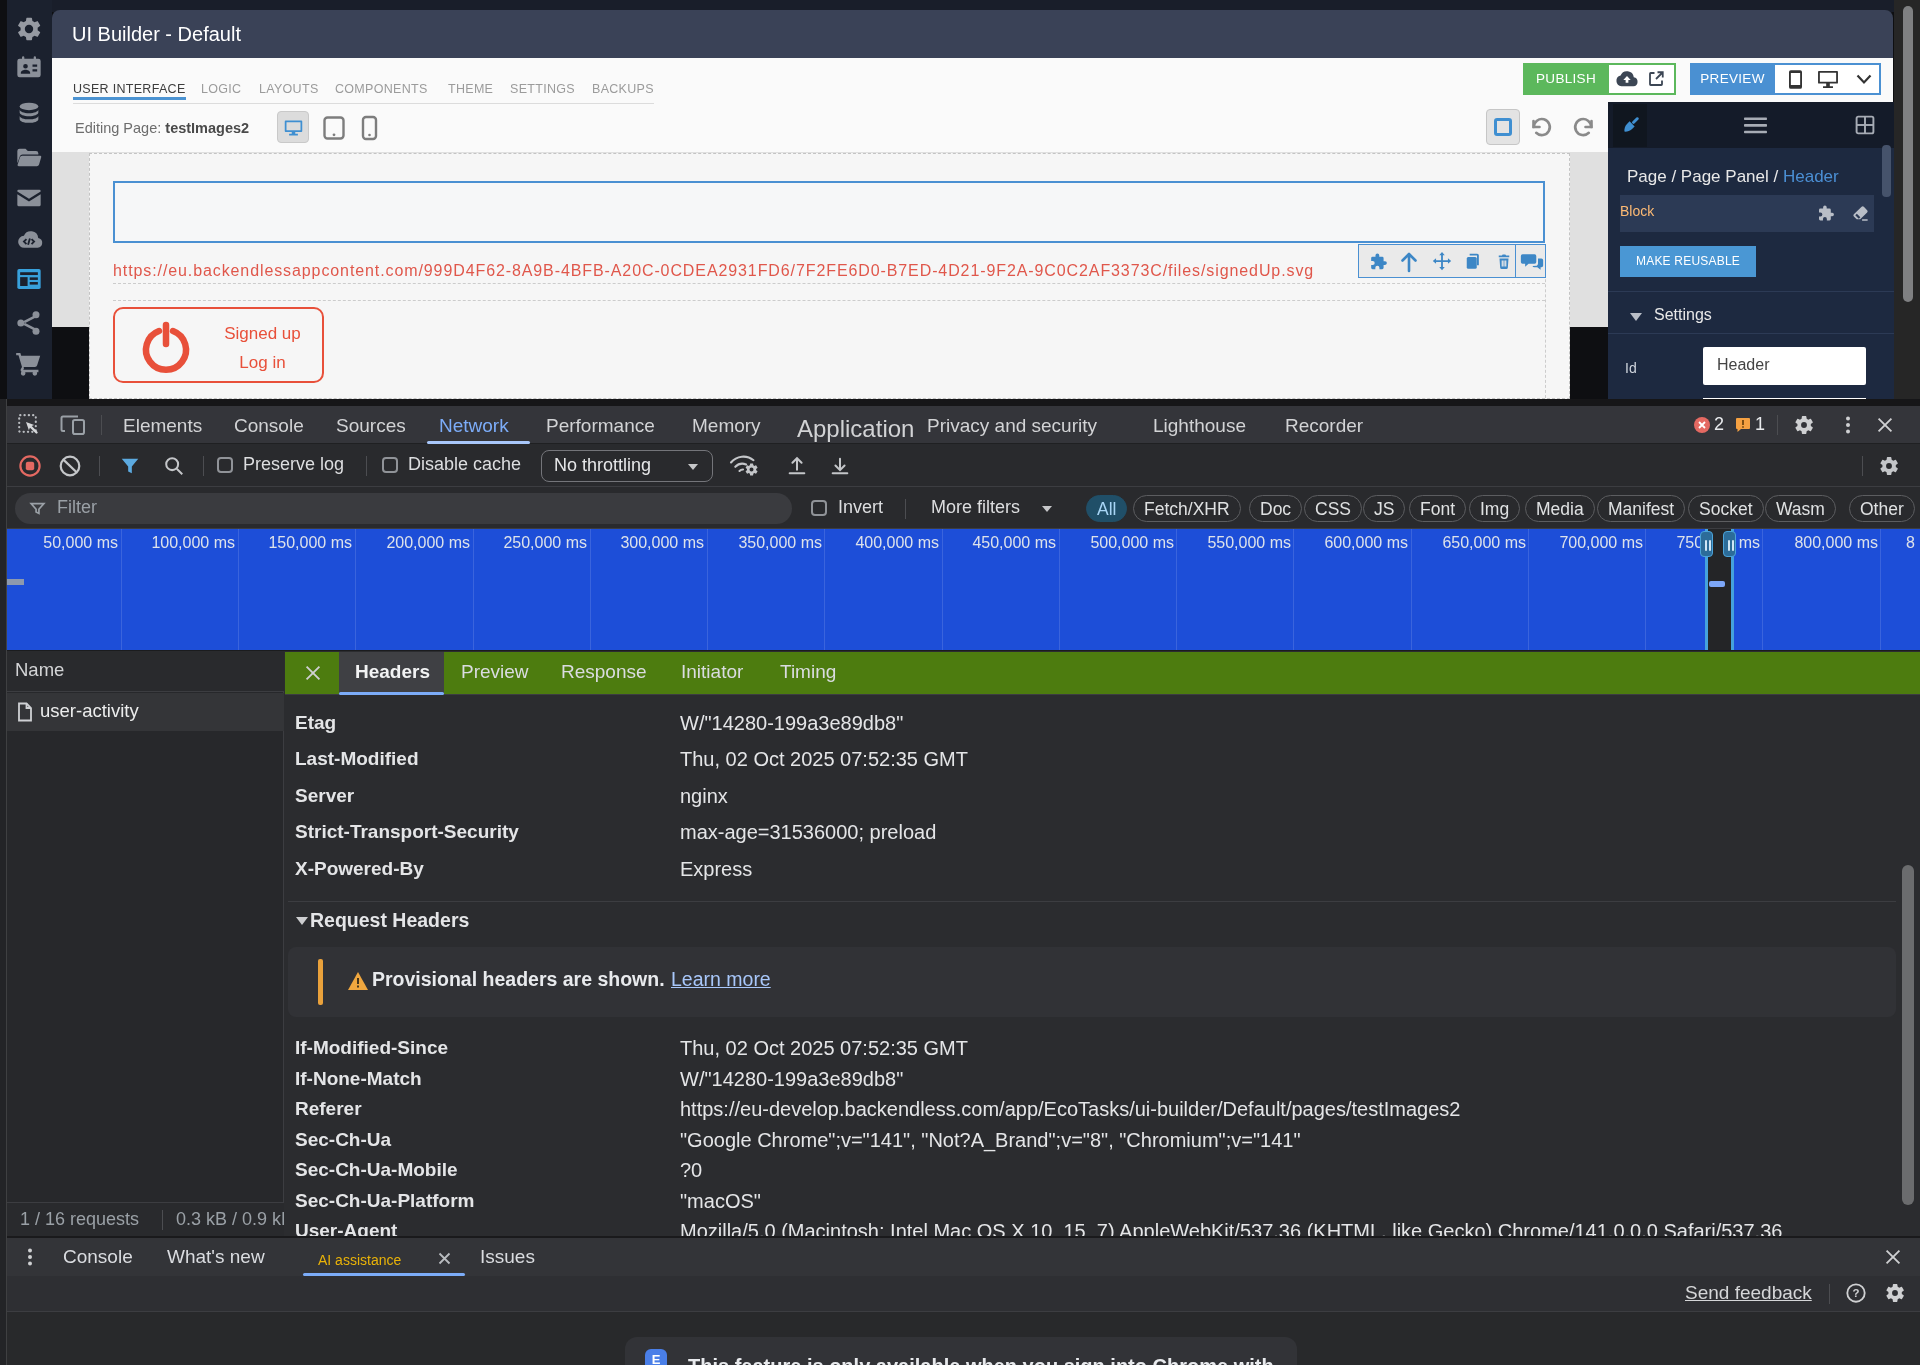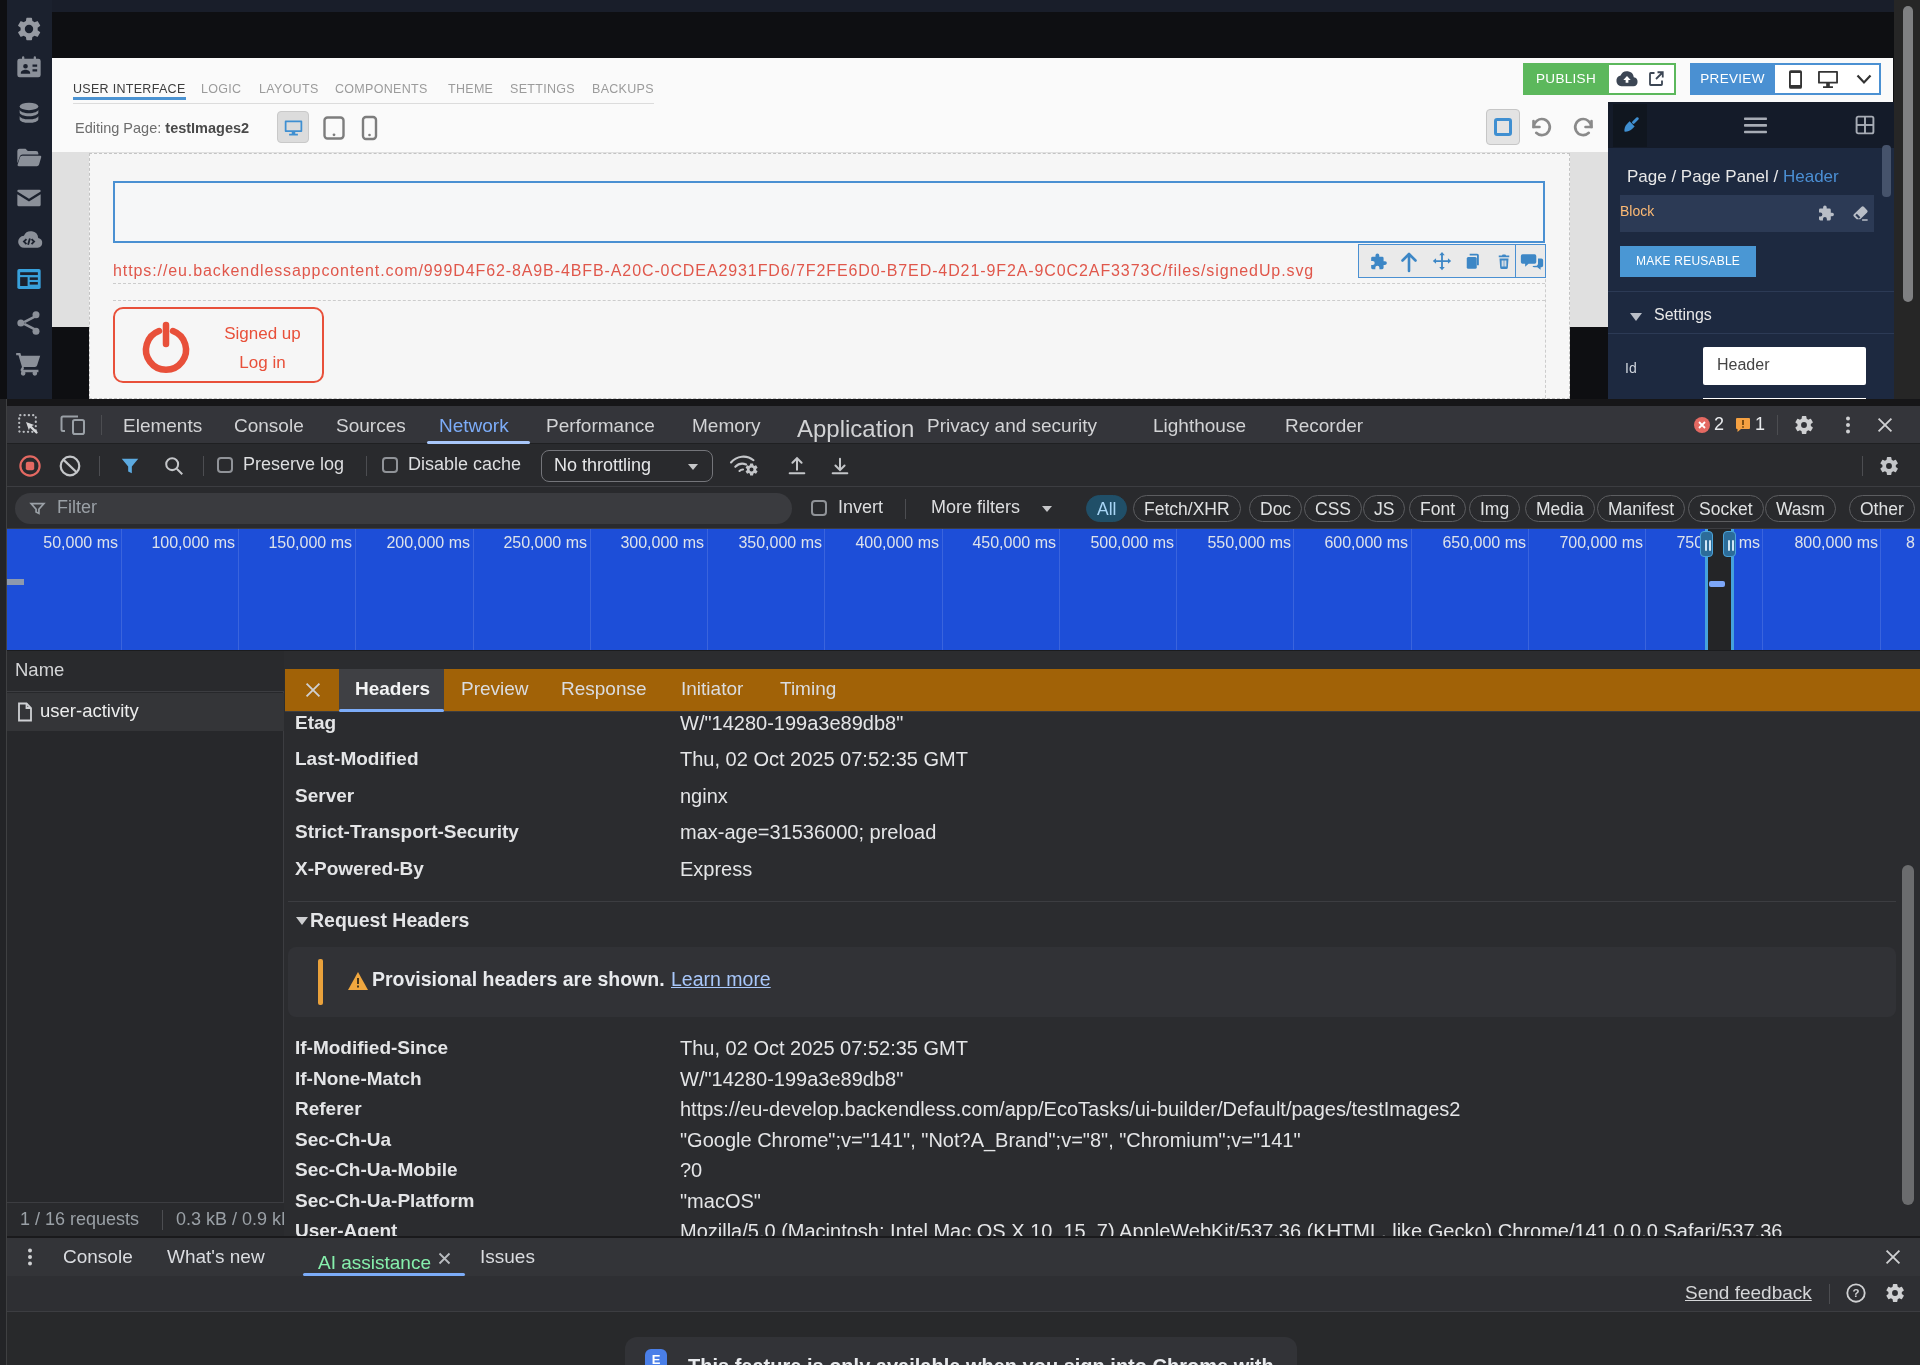--- a/index.html
+++ b/index.html
@@ -68,20 +68,23 @@
         <circle cx="18" cy="19" r="3"></circle>
         <path d="M6.5 10.8l10-5.2 1 1.8-10 5.2zM6.5 13.2l10 5.2 1-1.8-10-5.2z"></path>
       </svg>
     <svg class="ab" style="left:8px;top:350px;" width="28" height="28" viewBox="0 0 24 24" fill="#8b9099">
         <path d="M7 18a2 2 0 1 0 .01 4A2 2 0 0 0 7 18zm10 0a2 2 0 1 0 .01 4A2 2 0 0 0 17 18zM7.2 14.5h9.9a2 2 0 0 0 1.9-1.4L21.6 5H5.3L4.6 2.5H1v2h2l3 10.1-1.1 2A2 2 0 0 0 6.7 19h13.4v-2H7.1l.7-1.6z"></path>
       </svg>
   </div>
 
   <div class="ab" style="left:52px;top:0;width:1842px;height:12px;background:#191e2a;"></div>
 
+  <div class="ab" style="left:52px;top:10px;width:1841px;height:48px;background:#3a4257;border-radius:8px 8px 0 0;">
+    <div class="ab" style="left:20px;top:13px;font-size:20px;color:#fff;font-weight:500;">UI Builder - Default</div>
+  </div>
 
   <div class="ab" style="left:52px;top:58px;width:1841px;height:94px;background:#fafafa;">
 
     <div class="ab" style="left:21px;top:45px;width:581px;height:1px;background:#dcdcdc;"></div>
     <div class="ab" style="left:21px;top:24px;font-size:12.5px;letter-spacing:.3px;color:#3c3c3c;">USER INTERFACE</div>
     <div class="ab" style="left:21px;top:39px;width:113px;height:3px;background:#4b93d2;"></div>
     <div class="ab" style="left:149px;top:24px;font-size:12.5px;letter-spacing:.3px;color:#9b9b9b;">LOGIC</div>
     <div class="ab" style="left:207px;top:24px;font-size:12.5px;letter-spacing:.3px;color:#9b9b9b;">LAYOUTS</div>
     <div class="ab" style="left:283px;top:24px;font-size:12.5px;letter-spacing:.3px;color:#9b9b9b;">COMPONENTS</div>
     <div class="ab" style="left:396px;top:24px;font-size:12.5px;letter-spacing:.3px;color:#9b9b9b;">THEME</div>
@@ -466,21 +469,21 @@
         <div class="ab" style="left:40px;top:7px;font-size:18.5px;color:#eceded;">user-activity</div>
       </div>
       <div class="ab" style="left:0;top:551px;width:284px;height:34px;background:#292a2d;border-top:1px solid #3c3d41;overflow:hidden;">
         <div class="ab" style="left:20px;top:6px;font-size:18px;color:#9aa0a6;">1 / 16 requests</div>
         <div class="ab" style="left:162px;top:7px;width:1px;height:20px;background:#4c4d51;"></div>
         <div class="ab" style="left:176px;top:6px;font-size:18px;color:#9aa0a6;white-space:nowrap;">0.3 kB / 0.9 kB transferred</div>
       </div>
     </div>
 
     <div class="ab" style="left:285px;top:0;width:1635px;height:585px;overflow:hidden;">
-      <div class="ab" style="left:0;top:18px;width:1635px;height:43px;background:#a16207;border-bottom:1px solid #3c3d41;">
+      <div class="ab" style="left:0;top:1px;width:1635px;height:43px;background:#4d7c0f;border-bottom:1px solid #3c3d41;">
         <div class="ab" id="ic-closex" style="left:17px;top:10px;width:22px;height:22px;">
             <svg width="22" height="22" viewBox="0 0 24 24" stroke="#cfd0d2" stroke-width="2" fill="none">
               <path d="M5 5l14 14M19 5L5 19"></path>
             </svg>
           </div>
         <div class="ab" style="left:54px;top:0;width:105px;height:43px;background:#3f4044;"></div>
         <div class="ab" style="left:54px;top:40px;width:105px;height:3px;background:#7cacf8;border-radius:2px;"></div>
         <div class="ab" style="left:70px;top:9px;font-size:19px;font-weight:700;color:#f2f3f4;">Headers</div>
         <div class="ab" style="left:176px;top:9px;font-size:19px;color:#dadce0;">Preview</div>
         <div class="ab" style="left:276px;top:9px;font-size:19px;color:#dadce0;">Response</div>
@@ -535,21 +538,21 @@
     <div class="ab" style="left:0;top:2px;width:1920px;height:38px;background:#333438;">
       <div class="ab" id="ic-dots2" style="left:22px;top:8px;width:16px;height:22px;">
 <svg width="16" height="22" viewBox="0 0 16 22" fill="#cfd0d2">
             <circle cx="8" cy="4.5" r="2"></circle>
             <circle cx="8" cy="11" r="2"></circle>
             <circle cx="8" cy="17.5" r="2"></circle>
           </svg>
         </div>
       <div class="ab" style="left:63px;top:8px;font-size:19px;color:#dadce0;">Console</div>
       <div class="ab" style="left:167px;top:8px;font-size:19px;color:#dadce0;">What's new</div>
-      <div class="ab" style="left:318px;top:14px;font-size:19px;color:#86efac;">AI assistance</div>
+      <div class="ab" style="left:318px;top:14px;font-size:14px;color:#eab308;">AI assistance</div>
       <div class="ab" id="ic-tabx" style="left:437px;top:13px;width:15px;height:15px;">
 <svg width="15" height="15" viewBox="0 0 15 15" stroke="#b9bcc0" stroke-width="1.8">
             <path d="M2.5 2.5l10 10M12.5 2.5l-10 10"></path>
           </svg>
         </div>
       <div class="ab" style="left:303px;top:35px;width:162px;height:3px;background:#7cacf8;border-radius:2px;"></div>
       <div class="ab" style="left:480px;top:8px;font-size:19px;color:#dadce0;">Issues</div>
       <div class="ab" id="ic-close2" style="left:1882px;top:8px;width:22px;height:22px;">
           <svg width="22" height="22" viewBox="0 0 24 24" stroke="#cfd0d2" stroke-width="2" fill="none">
             <path d="M5 5l14 14M19 5L5 19"></path>

